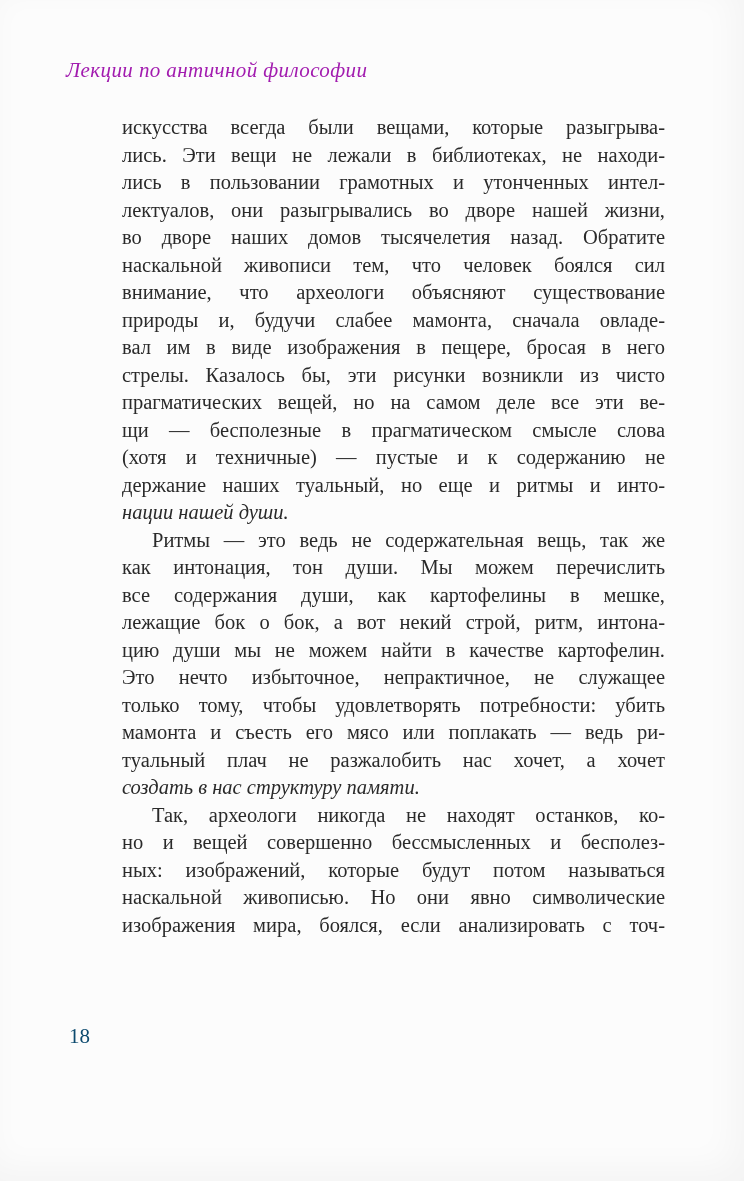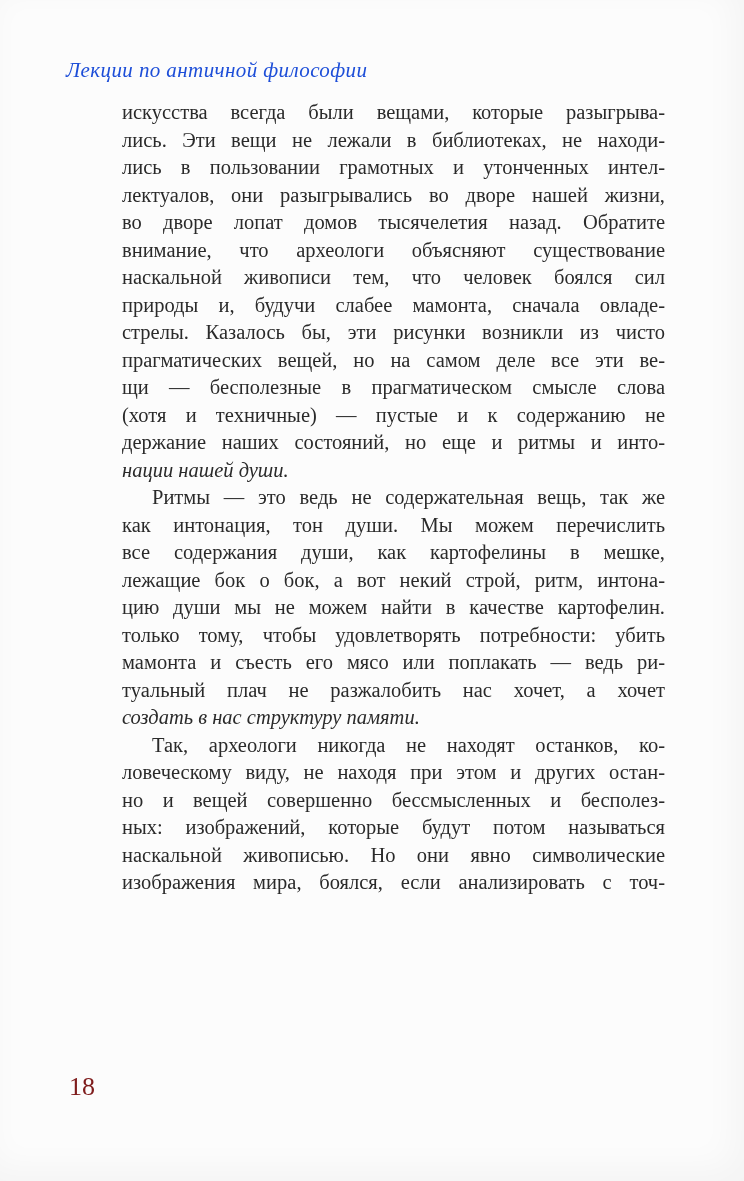--- a/index.html
+++ b/index.html
@@ -24,27 +24,27 @@
     pointer-events: none;
     box-shadow: inset -10px -12px 34px rgba(0,0,0,0.035);
   }
   .running-header {
     position: absolute;
     left: 66px;
     top: 58px;
     font-size: 21px;
     font-style: italic;
     letter-spacing: 0.4px;
-    color: #1d4ed8;
+    color: #a21caf;
     white-space: nowrap;
   }
   .body-text {
     position: absolute;
     left: 122px;
-    top: 99px;
+    top: 114px;
     width: 543px;
   }
   .paragraph {
     margin: 0;
   }
   .line {
     height: 27.5px;
     line-height: 27.5px;
     font-size: 20.5px;
     text-align: justify;
@@ -55,63 +55,64 @@
   .line.indent {
     text-indent: 30px;
   }
   .line.endline {
     text-align-last: left;
     font-style: italic;
   }
   .page-number {
     position: absolute;
     left: 69px;
-    top: 1072px;
-    font-size: 26px;
-    color: #7f1d1d;
+    top: 1024px;
+    font-size: 21px;
+    color: #0c4a6e;
     font-feature-settings: "onum";
   }
 </style>
 </head>
 <body>
 
 <div class="page">
   <div class="running-header">Лекции по античной философии</div>
 
   <div class="body-text">
       <div class="paragraph">
         <div class="line">искусства всегда были вещами, которые разыгрыва-</div>
         <div class="line">лись. Эти вещи не лежали в библиотеках, не находи-</div>
         <div class="line">лись в пользовании грамотных и утонченных интел-</div>
         <div class="line">лектуалов, они разыгрывались во дворе нашей жизни,</div>
-        <div class="line">во дворе лопат домов тысячелетия назад. Обратите</div>
+        <div class="line">во дворе наших домов тысячелетия назад. Обратите</div>
+        <div class="line">наскальной живописи тем, что человек боялся сил</div>
         <div class="line">внимание, что археологи объясняют существование</div>
-        <div class="line">наскальной живописи тем, что человек боялся сил</div>
         <div class="line">природы и, будучи слабее мамонта, сначала овладе-</div>
+        <div class="line">вал им в виде изображения в пещере, бросая в него</div>
         <div class="line">стрелы. Казалось бы, эти рисунки возникли из чисто</div>
         <div class="line">прагматических вещей, но на самом деле все эти ве-</div>
         <div class="line">щи — бесполезные в прагматическом смысле слова</div>
         <div class="line">(хотя и техничные) — пустые и к содержанию не</div>
-        <div class="line">держание наших состояний, но еще и ритмы и инто-</div>
+        <div class="line">держание наших туальный, но еще и ритмы и инто-</div>
         <div class="line endline">нации нашей души.</div>
       </div>
       <div class="paragraph">
         <div class="line indent">Ритмы — это ведь не содержательная вещь, так же</div>
         <div class="line">как интонация, тон души. Мы можем перечислить</div>
         <div class="line">все содержания души, как картофелины в мешке,</div>
         <div class="line">лежащие бок о бок, а вот некий строй, ритм, интона-</div>
         <div class="line">цию души мы не можем найти в качестве картофелин.</div>
+        <div class="line">Это нечто избыточное, непрактичное, не служащее</div>
         <div class="line">только тому, чтобы удовлетворять потребности: убить</div>
         <div class="line">мамонта и съесть его мясо или поплакать — ведь ри-</div>
         <div class="line">туальный плач не разжалобить нас хочет, а хочет</div>
         <div class="line endline">создать в нас структуру памяти.</div>
       </div>
       <div class="paragraph">
         <div class="line indent">Так, археологи никогда не находят останков, ко-</div>
-        <div class="line">ловеческому виду, не находя при этом и других остан-</div>
         <div class="line">но и вещей совершенно бессмысленных и бесполез-</div>
         <div class="line">ных: изображений, которые будут потом называться</div>
         <div class="line">наскальной живописью. Но они явно символические</div>
         <div class="line">изображения мира, боялся, если анализировать с точ-</div>
       </div>
     </div>
 
   <div class="page-number">18</div>
 </div>
 

